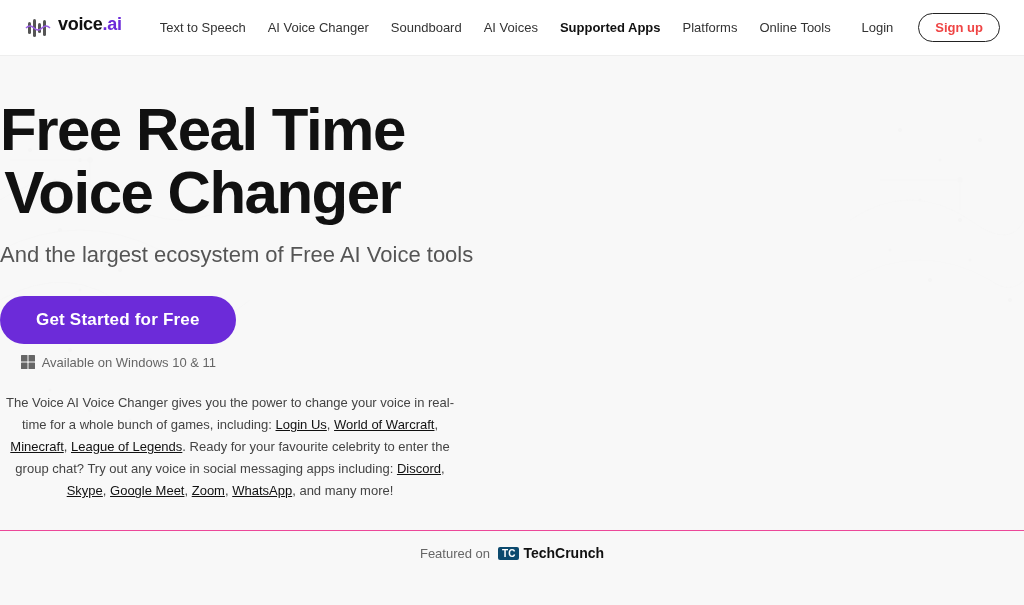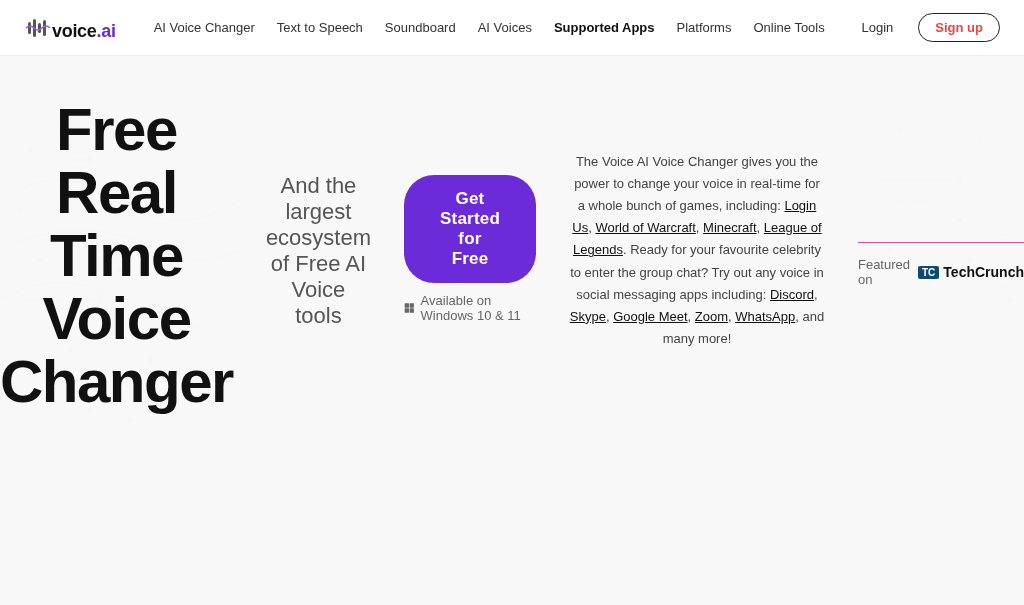--- a/index.html
+++ b/index.html
@@ -32,22 +32,22 @@
       z-index: 10;
       display: flex;
       align-items: center;
       padding: 0 24px;
       height: 56px;
       background: rgba(255,255,255,0.95);
       border-bottom: 1px solid #eee;
     }
     .nav-logo {
       display: flex;
-      align-items: flex-end;
-      gap: 0;
+      align-items: flex-start;
+      gap: 6px;
       margin-right: 28px;
       text-decoration: none;
     }
     .nav-logo-icon {
       width: 28px;
       height: 28px;
     }
     .nav-logo-text {
       font-size: 18px;
       font-weight: 700;
@@ -98,24 +98,23 @@
       border-radius: 20px;
       padding: 6px 16px;
       cursor: pointer;
     }
 
     
     main {
       position: relative;
       z-index: 5;
       display: flex;
-      flex-direction: row;
-      align-items: center;
+      flex-direction: column;
+      align-items: flex-start;
       padding-top: 42px;
-      gap: 33px;
     }
 
     .hero-title {
       font-size: 60px;
       font-weight: 900;
       line-height: 1.05;
       text-align: center;
       color: #111;
       letter-spacing: -1.5px;
       margin-bottom: 18px;
@@ -126,21 +125,21 @@
       color: #555;
       text-align: center;
       margin-bottom: 28px;
     }
 
     .cta-wrapper {
       display: flex;
       flex-direction: column;
       align-items: center;
       gap: 10px;
-      margin-bottom: 32px;
+      margin-bottom: 22px;
     }
 
     .btn-cta {
       background: #6c2bd9;
       color: #fff;
       font-size: 17px;
       font-weight: 700;
       border: none;
       border-radius: 30px;
       padding: 14px 36px;
@@ -264,22 +263,22 @@
     <svg class="nav-logo-icon" viewBox="0 0 28 28" fill="none">
       <rect x="4" y="8" width="3" height="12" rx="1.5" fill="#555"></rect>
       <rect x="9" y="5" width="3" height="18" rx="1.5" fill="#555"></rect>
       <rect x="14" y="9" width="3" height="10" rx="1.5" fill="#555"></rect>
       <rect x="19" y="6" width="3" height="16" rx="1.5" fill="#555"></rect>
       <path d="M2 14 Q6 10 10 14 Q14 18 18 14 Q22 10 26 14" stroke="#9b5de5" stroke-width="1.5" fill="none"></path>
     </svg>
     <span class="nav-logo-text">voice<span>.ai</span></span>
   </a>
   <div class="nav-links">
+    <a class="nav-link">Text to Speech</a>
     <a class="nav-link">AI Voice Changer</a>
-    <a class="nav-link">Text to Speech</a>
     <a class="nav-link">Soundboard</a>
     <a class="nav-link">AI Voices</a>
     <a class="nav-link active">Supported Apps</a>
     <a class="nav-link">Platforms</a>
     <a class="nav-link">Online Tools</a>
   </div>
   <div class="nav-auth">
     <button class="btn-login">Login</button>
     <button class="btn-signup">Sign up</button>
   </div>

